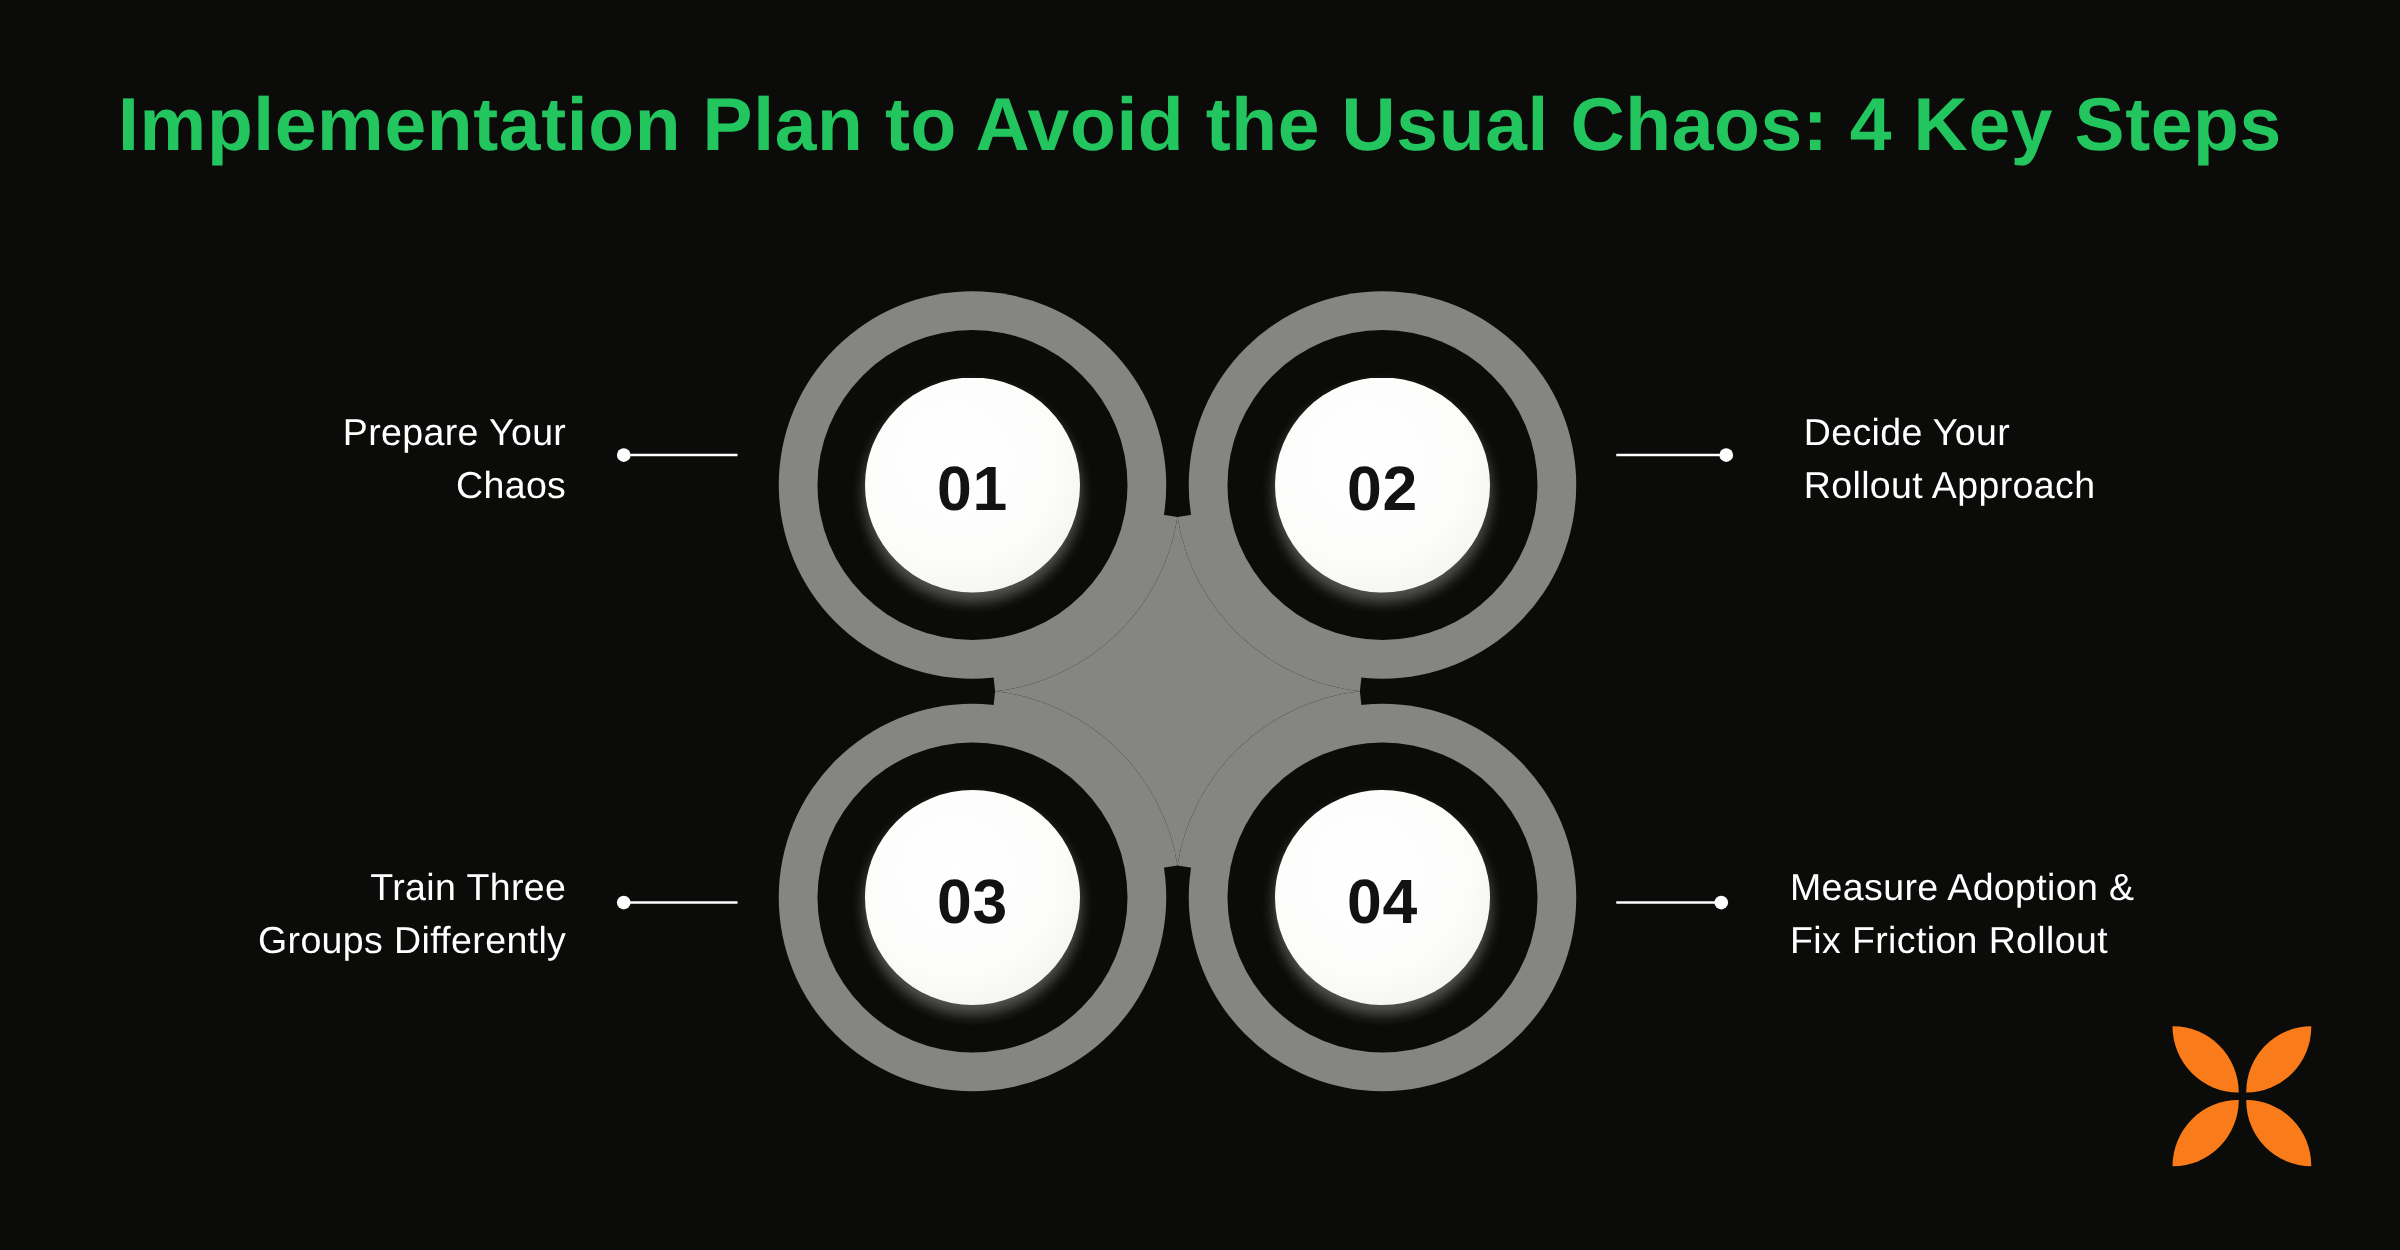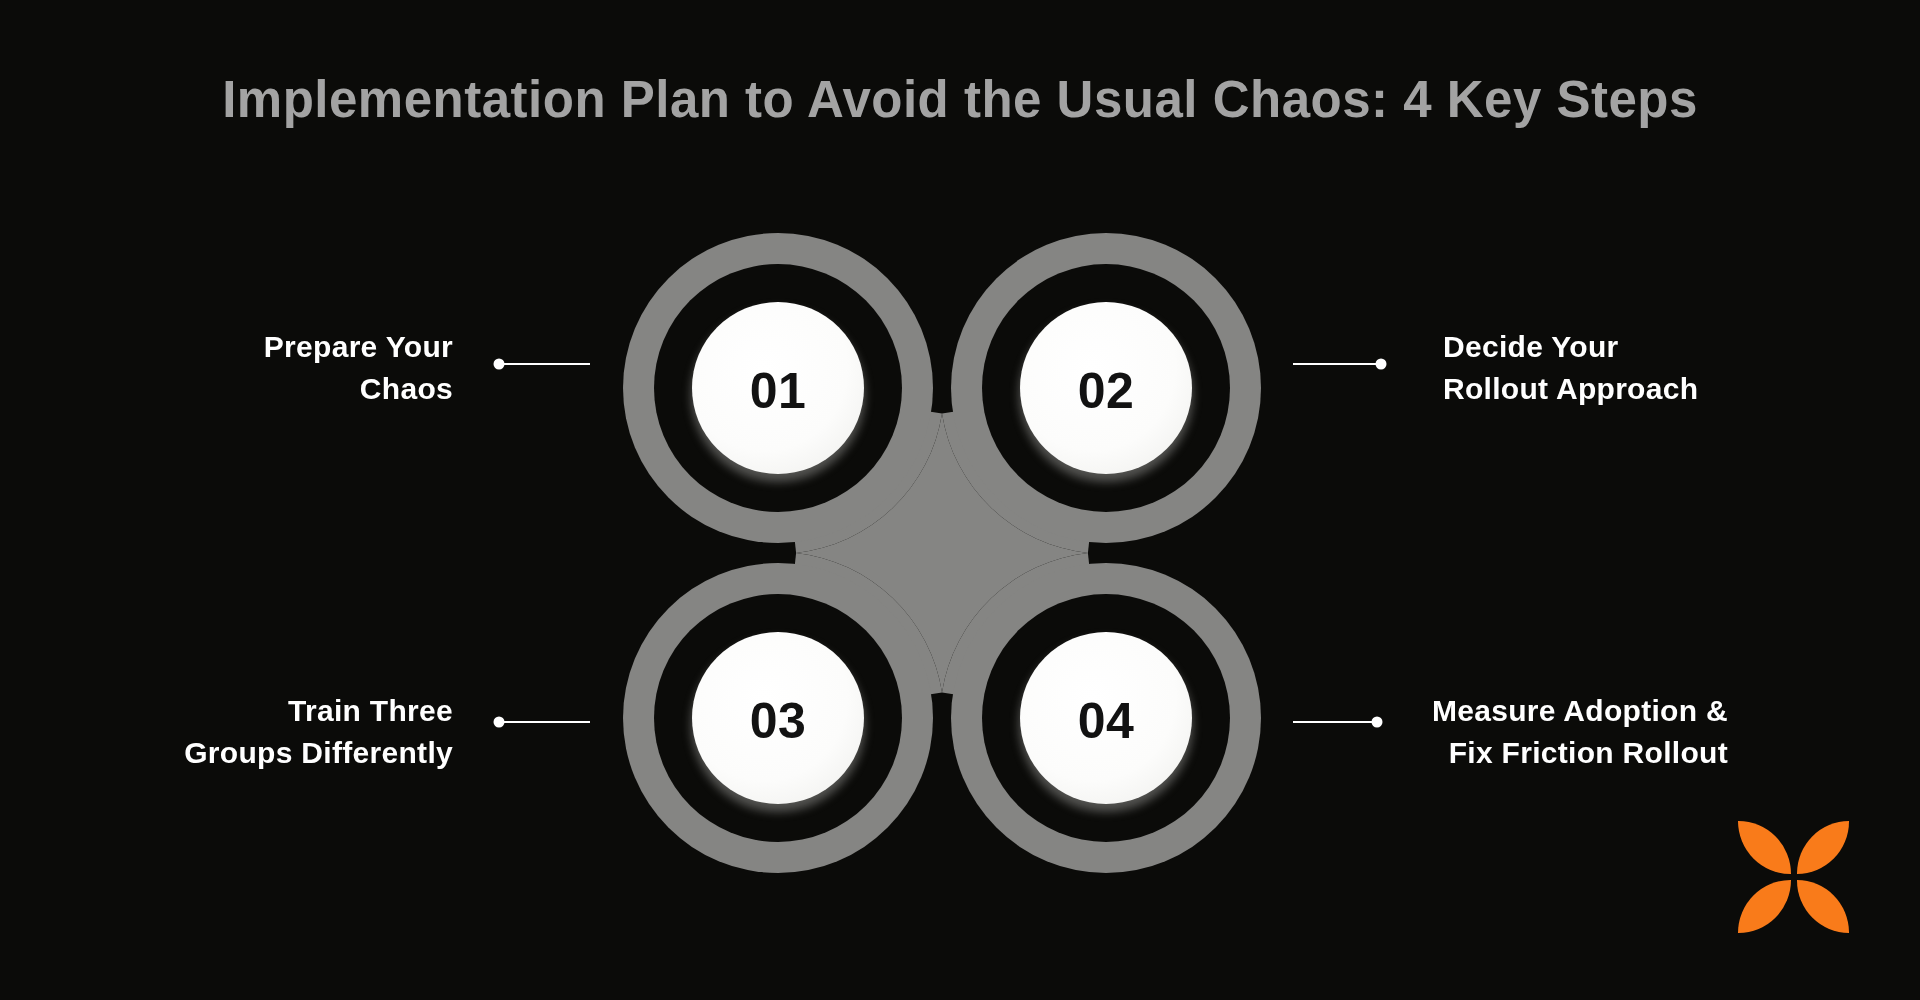--- a/index.html
+++ b/index.html
@@ -12,53 +12,53 @@
   .canvas {
     position: absolute;
     width: 1920px; height: 1000px;
     background: #0B0B09;
   }
   .title {
     position: absolute;
     top: 72px; left: 0;
     width: 100%;
     text-align: center;
-    color: #a3a3a3;
-    font-size: 51px;
+    color: #22c55e;
+    font-size: 60px;
     font-weight: 700;
     letter-spacing: 0.5px;
     line-height: 56px;
   }
   svg.diagram {
     position: absolute;
     top: 0; left: 0;
   }
   .num {
     font-family: "Liberation Sans", sans-serif;
     font-weight: 700;
     font-size: 50px;
     letter-spacing: 0.5px;
     fill: #121212;
   }
   .step-label {
     position: absolute;
     color: #FFFFFF;
     font-size: 30px;
-    font-weight: 700;
+    font-weight: 400;
     line-height: 42px;
     letter-spacing: 0.3px;
     white-space: nowrap;
   }
   .step-label span { display: block; }
   .align-right { text-align: right; }
   .align-left  { text-align: left; }
   .label-01 { right: 1467px; top: 326px; }
   .label-02 { left: 1443px;  top: 326px; }
   .label-03 { right: 1467px; top: 690px; }
-  .label-04 { left: 1432px;  top: 690px; text-align: right; }
+  .label-04 { left: 1432px;  top: 690px; }
   .logo {
     position: absolute;
     left: 1738px; top: 821px;
     width: 111px; height: 112px;
     display: grid;
     grid-template-columns: 1fr 1fr;
     grid-template-rows: 1fr 1fr;
     gap: 6px;
   }
   .petal { background: #F97B1A; }

